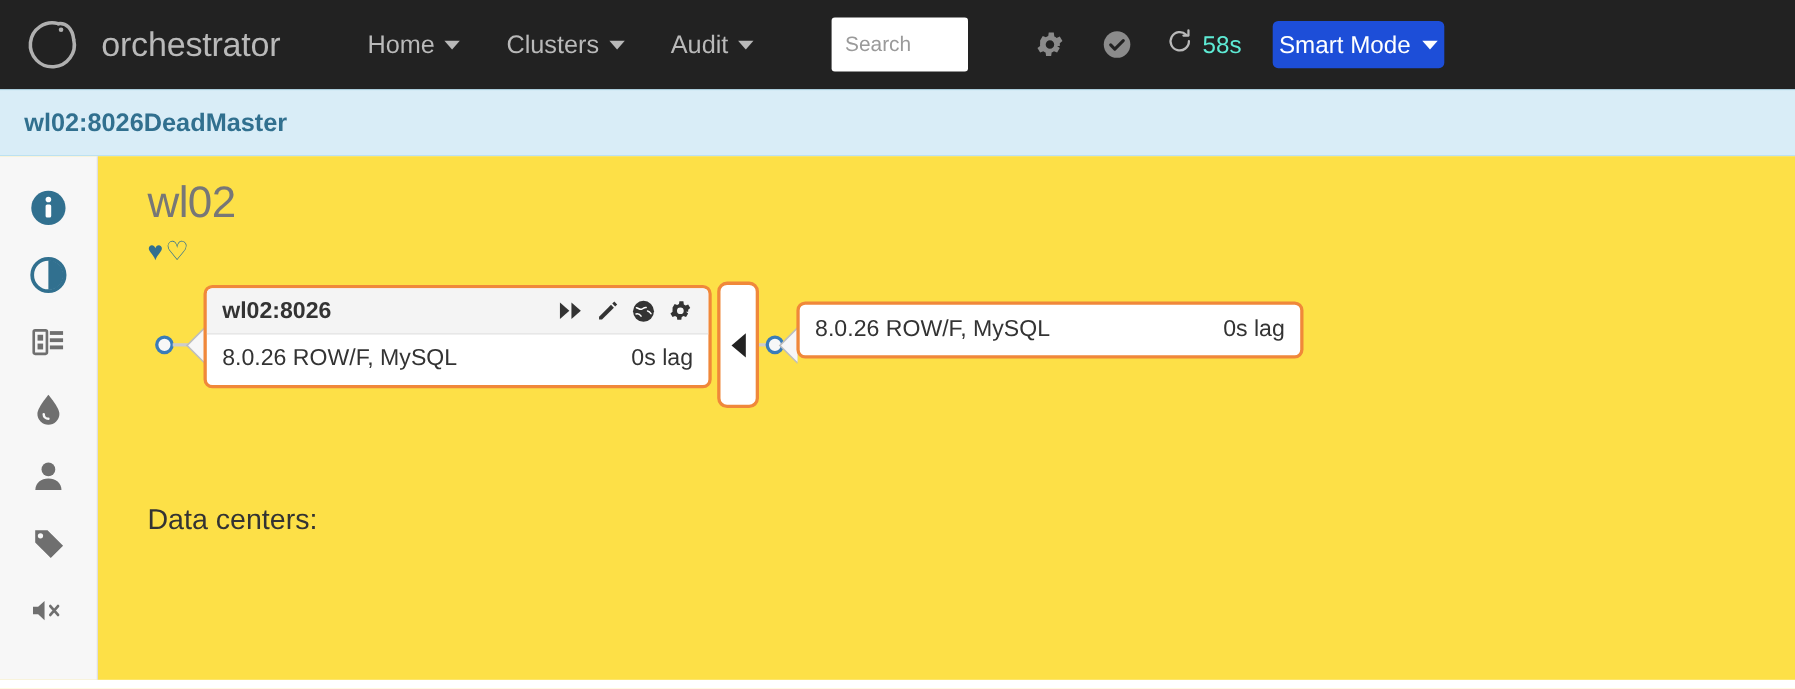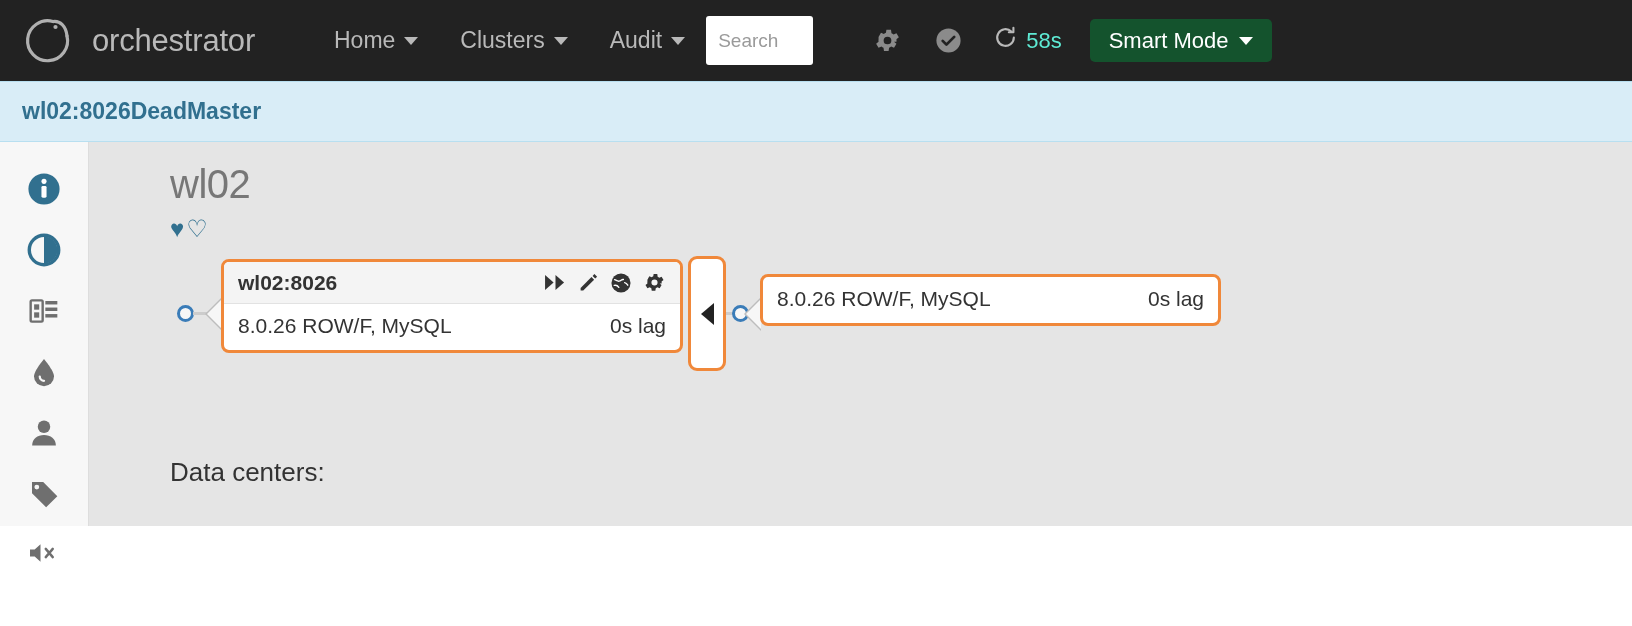--- a/index.html
+++ b/index.html
@@ -46,21 +46,22 @@
     cursor: pointer;
   }
   .caret {
     width: 0; height: 0;
     border-left: 7px solid transparent;
     border-right: 7px solid transparent;
     border-top: 8px solid #b9b9b9;
     display: inline-block;
   }
   .search-box {
-    width: 107px;
+    margin-left: 50px;
+    width: 124px;
     height: 49px;
     background: #ffffff;
     border: none;
     border-radius: 3px;
     font-size: 19px;
     color: #555;
     padding: 0 12px;
     font-family: "Liberation Sans", sans-serif;
     outline: none;
   }
@@ -82,27 +83,27 @@
     display: flex;
     align-items: center;
     gap: 8px;
     padding: 0 14px;
     color: #5eead4;
     font-size: 22px;
     cursor: pointer;
   }
   .smart-mode {
     margin-left: 14px;
-    background: #14532d;
+    background: #1d4ed8;
     color: #ffffff;
     font-size: 22px;
     border: none;
     border-radius: 5px;
     height: 43px;
-    padding: 0 19px;
+    padding: 0 6px;
     display: flex;
     align-items: center;
     gap: 11px;
     cursor: pointer;
     font-family: "Liberation Sans", sans-serif;
     white-space: nowrap;
   }
   .caret-white {
     width: 0; height: 0;
     border-left: 7px solid transparent;
@@ -122,23 +123,22 @@
     display: flex;
     align-items: center;
     white-space: nowrap;
     overflow: hidden;
   }
   .alert b { font-weight: bold; }
 
   
   .page {
     display: flex;
-    height: 384px;
-    background: #e5e5e5;
-    gap: 36px;
+    height: 476px;
+    background: #fde047;
   }
   .sidebar {
     width: 89px;
     border-right: 1px solid #dddddd;
     padding-top: 31px;
     display: flex;
     flex-direction: column;
     align-items: center;
     gap: 25px;
     background: #f7f7f7;

